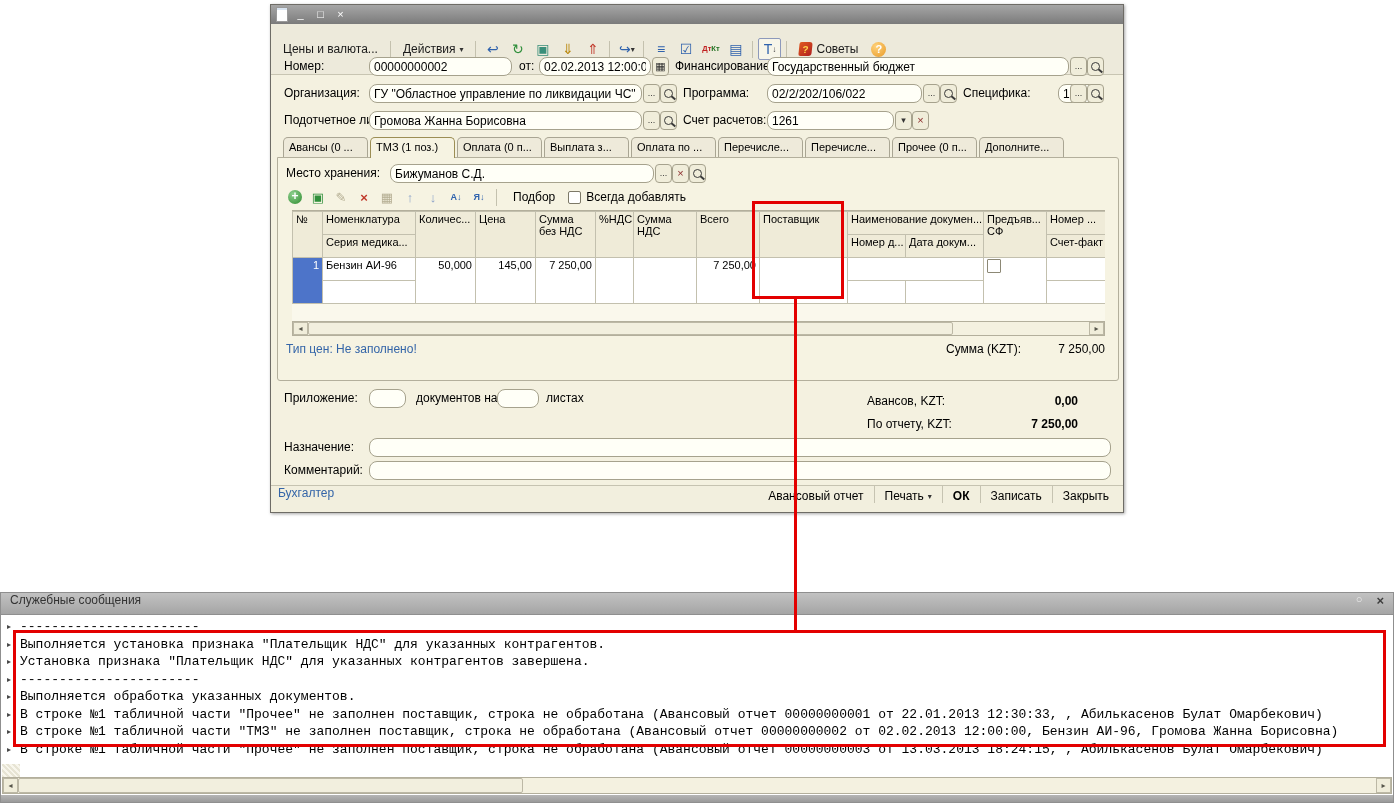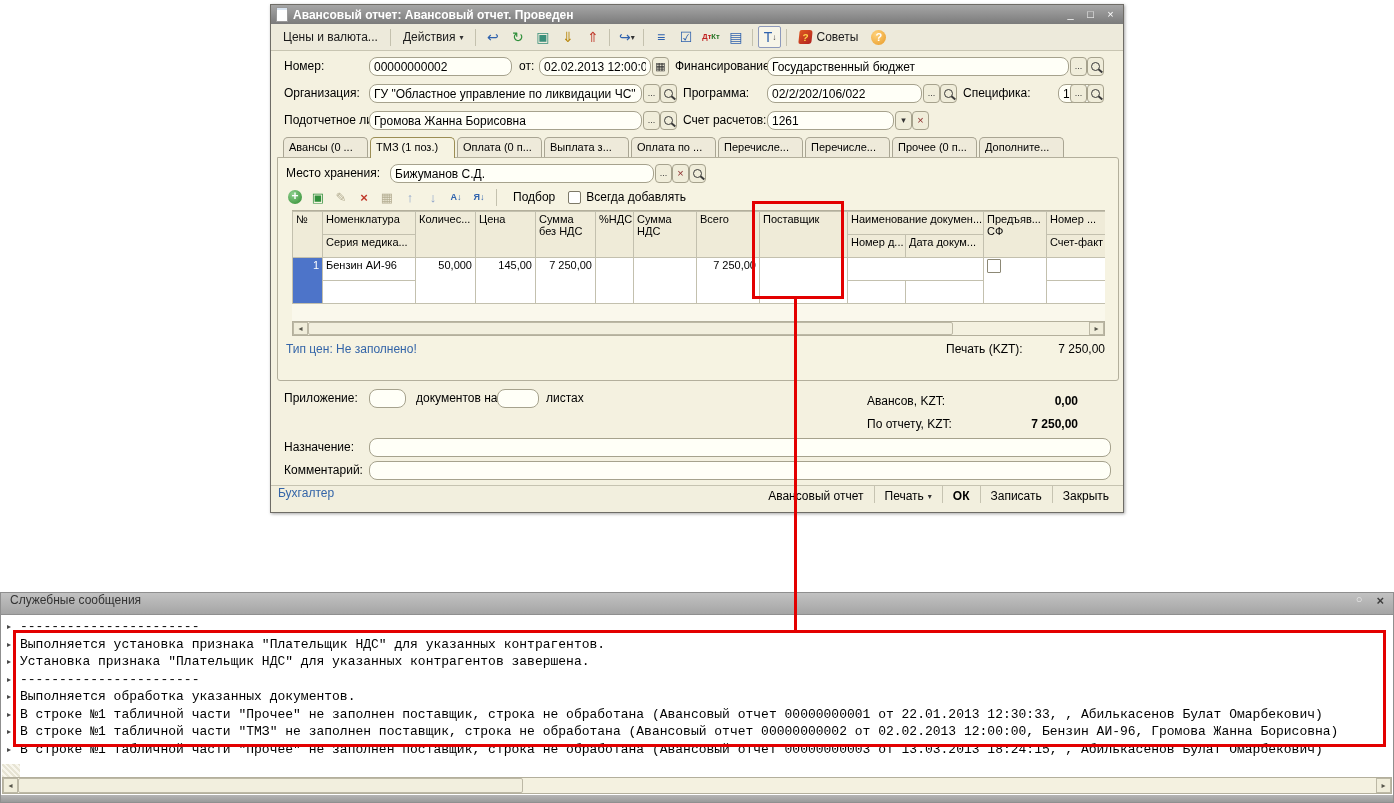--- a/index.html
+++ b/index.html
@@ -3,21 +3,21 @@
 <meta charset="utf-8">
 <style>
   html,body{margin:0;padding:0}
   body{width:1394px;height:803px;background:#fff;font-family:"Liberation Sans",sans-serif;position:relative;overflow:hidden;font-size:12px;color:#000}
   
   .dialog{position:absolute;left:270px;top:4px;width:854px;height:509px;background:#f4f1e0;border:1px solid #6e6c66;box-shadow:1px 1px 3px rgba(0,0,0,.35);box-sizing:border-box}
   .titlebar{height:19px;background:linear-gradient(#a6a6a6,#7b7b7b);display:flex;align-items:center;padding:0 5px;gap:5px}
   .titlebar .ttl{flex:1;color:#fff;font-weight:bold;font-size:12px;white-space:nowrap;overflow:hidden}
   .doc-ic{width:10px;height:13px;background:#fff;border:1px solid #9a9a9a;box-shadow:inset 0 2px 0 #d9e4f0;flex:0 0 auto}
   .win-btn{color:#fff;width:15px;text-align:center;font-size:11px;line-height:15px}
-  .toolbar{height:26px;background:#edeadb;border-bottom:1px solid #c8c5b2;display:flex;align-items:center;padding:0 5px;gap:2px}
+  .toolbar{height:26px;background:#edeadb;border-bottom:1px solid #c8c5b2;display:flex;align-items:center;padding:12px 5px;gap:2px}
   .tb-btn{display:flex;align-items:center;gap:4px;padding:3px 6px;font-size:12px;color:#1a1a1a;border:1px solid transparent;border-radius:2px;white-space:nowrap}
   .tb-sep{width:1px;height:17px;background:#c4c1ae;margin:0 3px;flex:0 0 auto}
   .tb-ico{width:21px;height:20px;display:flex;align-items:center;justify-content:center;font-size:14px;border:1px solid transparent;border-radius:2px}
   .tb-ico.active{border:1px solid #8d99bb;background:#f7f5e9}
   .c-blue{color:#2f62ad}.c-green{color:#2f8f3a}.c-gold{color:#b8860b}.c-red{color:#c0392b}.c-teal{color:#3a8f7a}
   .dtkt{display:flex;flex-direction:row;font-size:7.5px;font-weight:bold;line-height:7.5px;font-family:"Liberation Sans",sans-serif}
   .dtkt .dt{color:#c02020}.dtkt .kt{color:#207020}
   .caret{font-size:8px;color:#333}
   .book-ic{width:13px;height:14px;background:linear-gradient(135deg,#e05a20,#b02020);border-radius:2px 3px 3px 2px;color:#ffd24a;font-size:10px;font-weight:bold;display:flex;align-items:center;justify-content:center;transform:skewX(-6deg)}
   .help-circle{width:15px;height:15px;border-radius:50%;background:radial-gradient(circle at 35% 30%,#ffd27a,#e89a28);color:#fff;font-weight:bold;font-size:11px;display:flex;align-items:center;justify-content:center;margin-left:4px}
@@ -78,21 +78,20 @@
   .ann{position:absolute;pointer-events:none;z-index:60}
   .ann-box{border:3px solid #e30000}
 </style>
 </head>
 <body>
 
 <div class="dialog">
 
   <div class="titlebar">
     <span class="doc-ic"></span>
-    <span class="ttl">Авансовый отчет: Авансовый отчет. Проведен</span>
     <span class="win-btn">_</span>
     <span class="win-btn">□</span>
     <span class="win-btn">×</span>
   </div>
 
   <div class="toolbar">
     <span class="tb-btn">Цены и валюта...</span>
     <span class="tb-sep"></span>
     <span class="tb-btn">
         <span>Действия</span>
@@ -274,21 +273,21 @@
     </div>
 
     <div class="hscroll" style="left:14px;top:163px;width:813px">
       <span class="sb-arrow">◂</span>
       <span class="sb-thumb" style="width:645px"></span>
       <span class="sb-space"></span>
       <span class="sb-arrow">▸</span>
     </div>
 
     <span class="lbl blue-txt" style="left:8px;top:182px">Тип цен: Не заполнено!</span>
-    <span class="lbl" style="left:668px;top:182px">Печать (KZT):</span>
+    <span class="lbl" style="left:668px;top:182px">Сумма (KZT):</span>
     <span class="rval" style="left:714px;top:182px;width:113px;line-height:19px">7 250,00</span>
   </div>
 
   <span class="lbl" style="left:13px;top:384px">Приложение:</span>
   <input class="inp" style="left: 98px; top: 384px; width: 37px;">
   <span class="lbl" style="left:145px;top:384px">документов на</span>
   <input class="inp" style="left: 226px; top: 384px; width: 42px;">
   <span class="lbl" style="left:275px;top:384px">листах</span>
 
   <span class="lbl" style="left:596px;top:387px">Авансов, KZT:</span>

